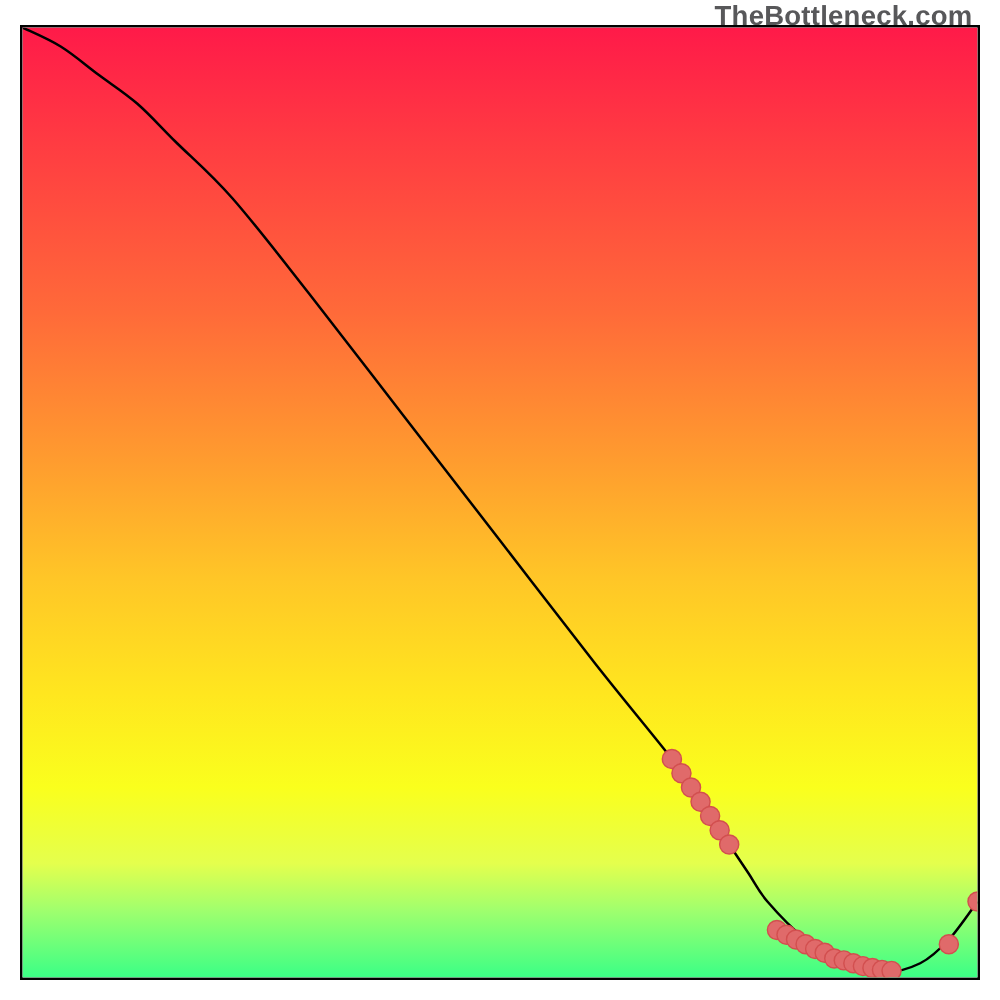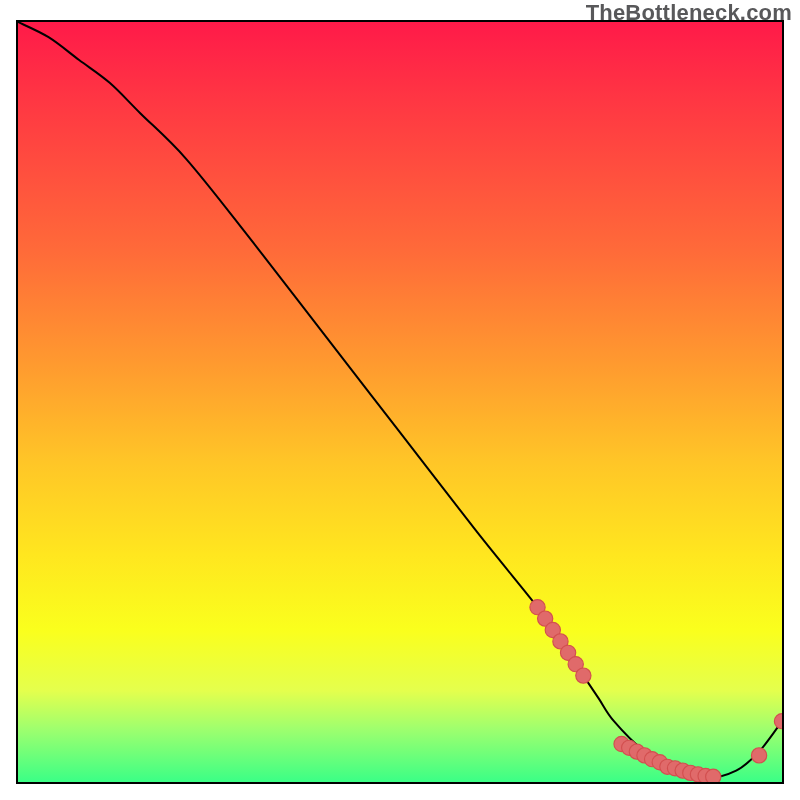--- a/index.html
+++ b/index.html
@@ -45,21 +45,21 @@
   }
   svg.plot {
     position: absolute;
     inset: 0;
     width: 100%;
     height: 100%;
   }
   .watermark {
     position: absolute;
     top: 0px;
-    right: 8px;
+    right: 22px;
     font-size: 22px;
     font-weight: 600;
     color: #58585a;
     letter-spacing: 0.2px;
     pointer-events: none;
   }
 </style>
 </head>
 <body>
 

